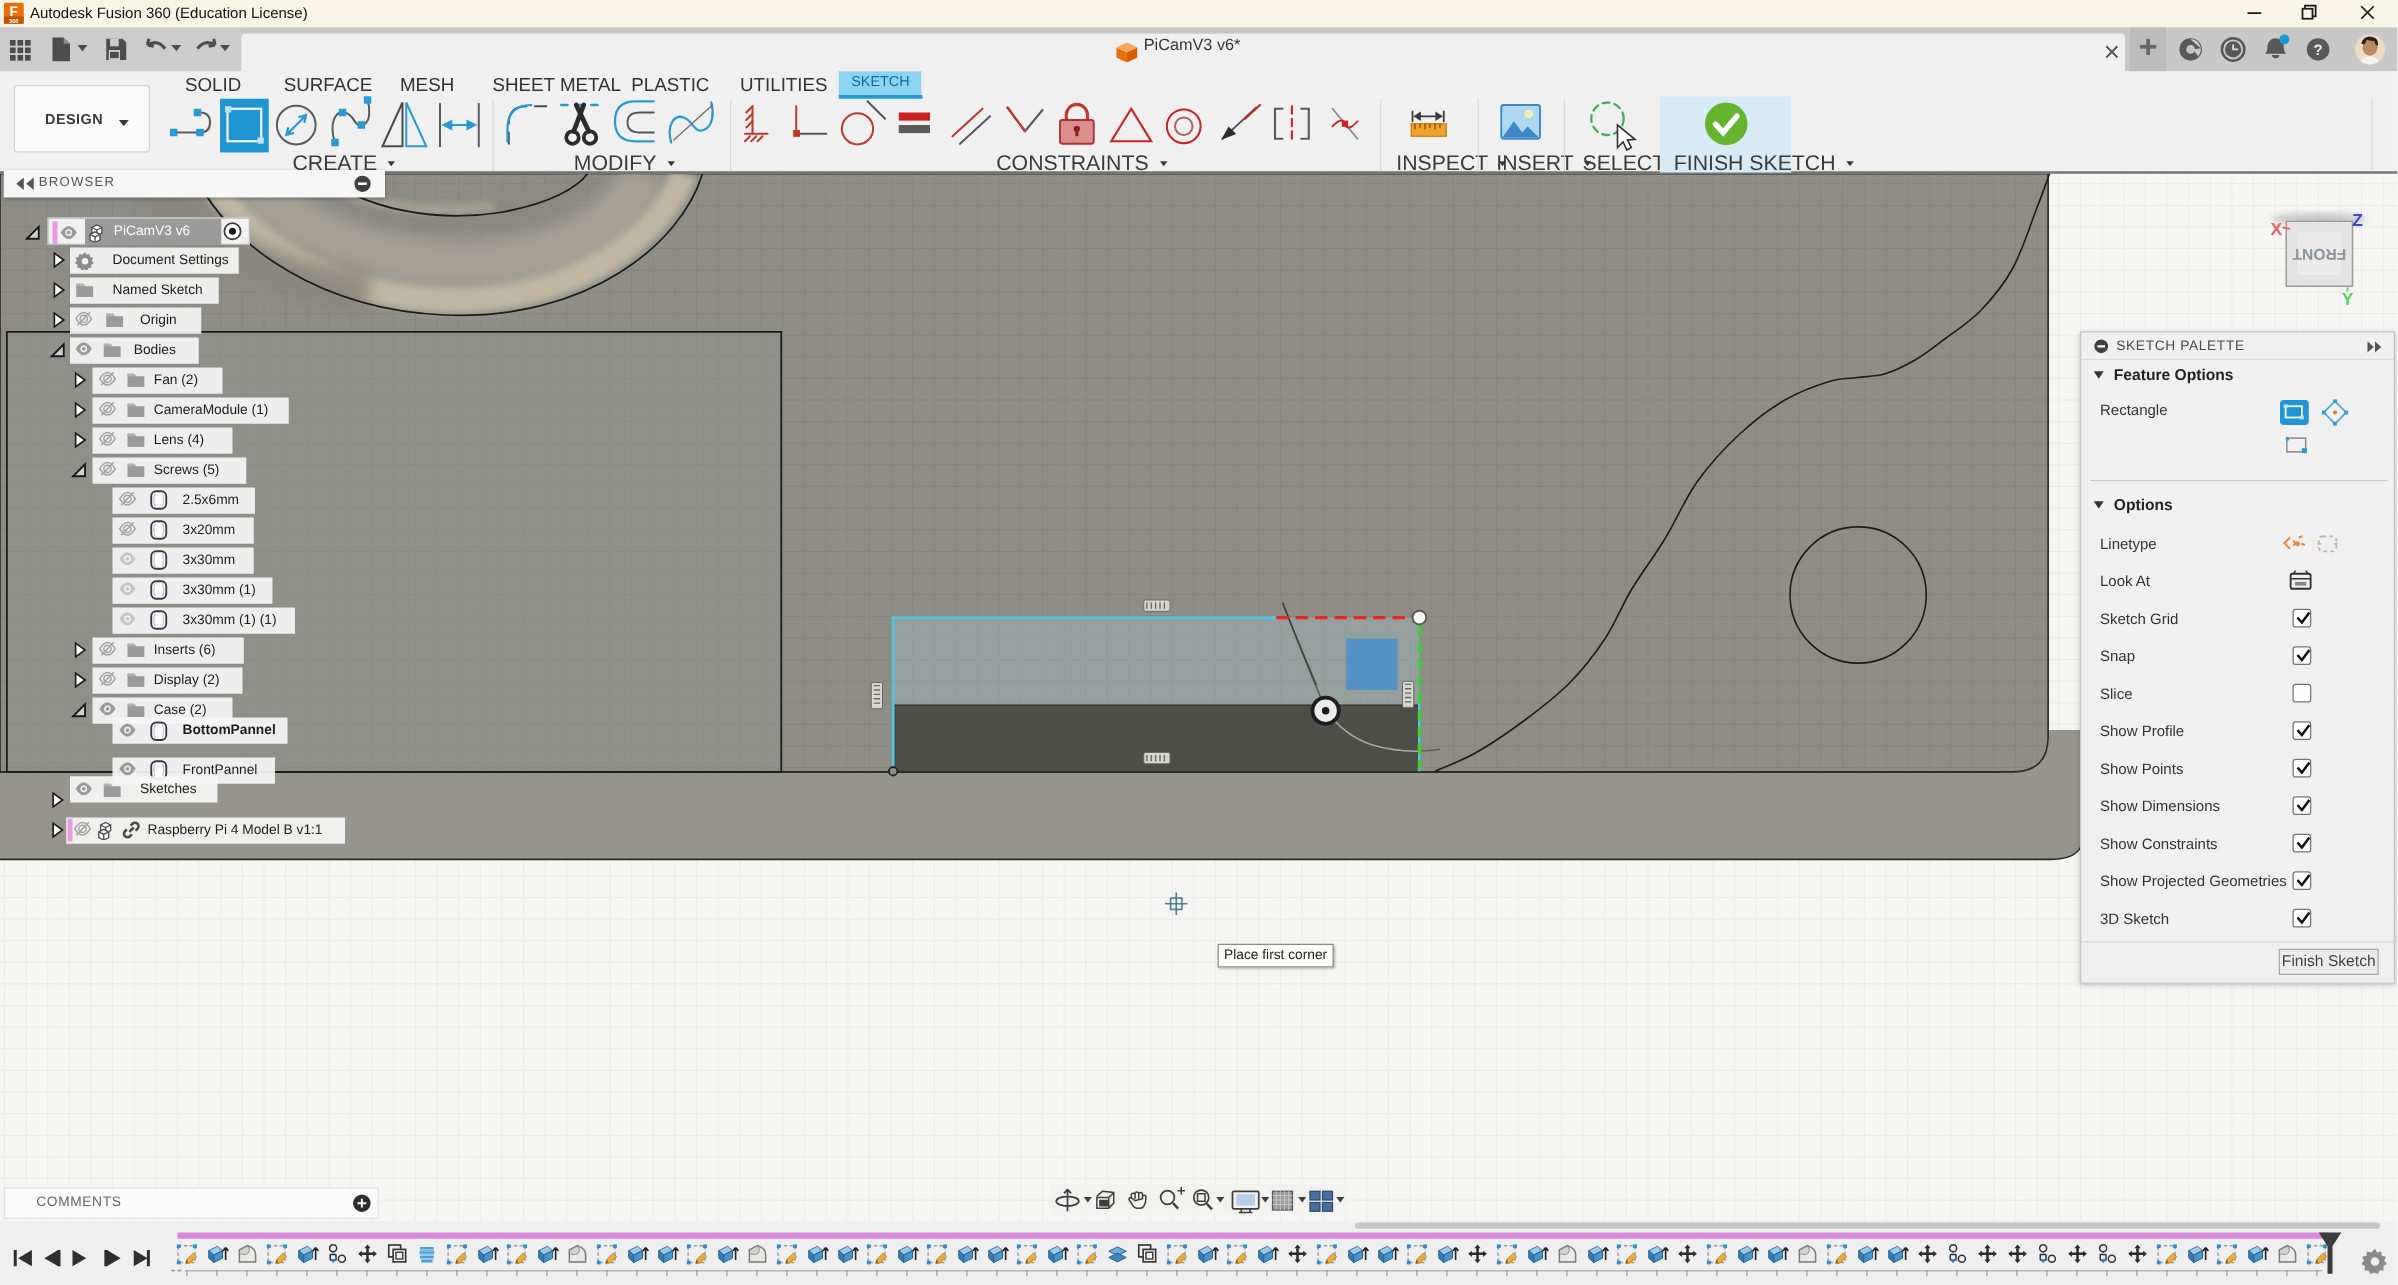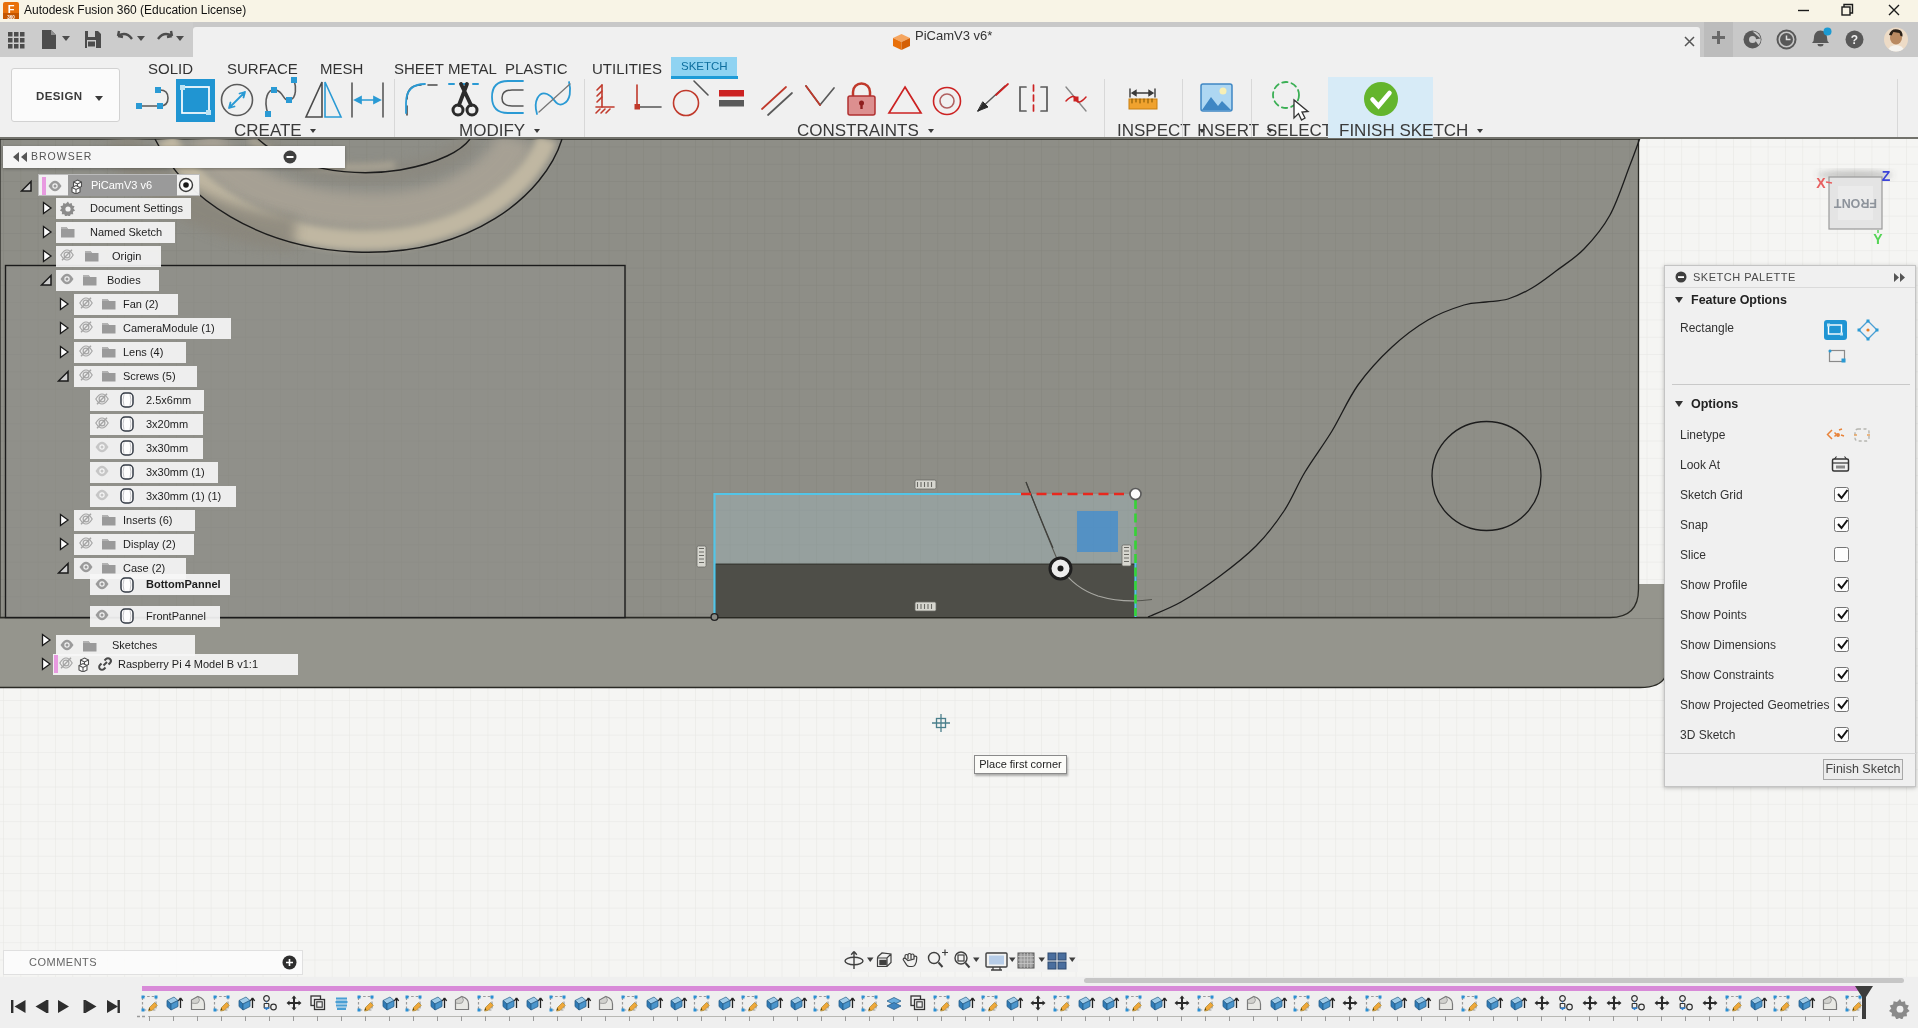--- a/index.html
+++ b/index.html
@@ -342,21 +342,21 @@
 <path d="M1878,230 l0,3" stroke="#55d455" stroke-width="1.5"></path>
 <path d="M1826,182 l6,1" stroke="#e86060" stroke-width="1.5"></path>
 </g>
       <g stroke="#4a7f8c" stroke-width="1.3" fill="none">
 <path d="M941,714 V732 M932,723 H950"></path>
 <rect x="936.5" y="718.5" width="9" height="9"></rect>
 </g>
     </svg>
     <div class="abs" style="left:974px;top:755px;width:93px;height:19px;background:#fbfbf8;border:1px solid #8a8a8a;box-shadow:1px 1.5px 2px rgba(0,0,0,0.3);font-size:11px;color:#222;text-align:center;line-height:17px;">Place first corner</div>
     <div class="abs" style="left:0;top:0;width:400px;height:700px">
-      <div class="abs" style="left:3px;top:146px;width:342px;height:22px;background:#f6f6f6;box-shadow:0 1px 3px rgba(0,0,0,0.3);">
+      <div class="abs" style="left:3px;top:136px;width:305px;height:22px;background:#f6f6f6;box-shadow:0 1px 3px rgba(0,0,0,0.3);">
         <svg style="position:absolute;left:8px;top:5px" width="20" height="12">
           <path d="M8,1 L2,6 8,11 Z M16,1 L10,6 16,11 Z" fill="#555"></path>
         </svg>
         <span style="position:absolute;left:28px;top:4px;font-size:10.5px;color:#555;letter-spacing:1px">BROWSER</span>
         <svg style="position:absolute;left:280px;top:4px" width="16" height="16">
           <circle cx="7" cy="7" r="6.5" fill="#3f3f3f"></circle>
           <rect x="3.5" y="6" width="7" height="2" fill="#fff"></rect>
         </svg>
       </div>
       <div class="abs" style="left:38px;top:174px;width:162px;height:22px;background:rgba(246,246,246,0.95);border:1px solid #bbb;">
@@ -619,36 +619,36 @@
         </svg>
         <svg style="position:absolute;left:29px;top:2.5px" width="16" height="16">
           <rect x="2" y="1" width="12" height="14" rx="4" fill="#fdfdfd" stroke="#333a44" stroke-width="1.5"></rect>
           <path d="M5,2.2 q-1.8,5.5 0,11.6 M11,2.2 q1.8,5.5 0,11.6" fill="none" stroke="#c8c8cc" stroke-width="1"></path>
         </svg>
         <span style="position:absolute;left:56px;top:0px;">FrontPannel</span>
       </div>
       <svg style="position:absolute;left:40px;top:633px" width="13" height="14">
         <path d="M2.5,1.5 L10,7 L2.5,12.5 Z" fill="#fdfdfd" stroke="#1a1a1a" stroke-width="1.3"></path>
       </svg>
-      <div class="chip" style="left:56px;top:635px;width:139px;">
+      <div class="chip" style="left:56px;top:621px;width:118px;">
         <svg style="position:absolute;left:4px;top:2.5px" width="16" height="16">
           <path d="M0.5,7 Q7,-3.5 13.5,7 Q7,17.5 0.5,7 Z" fill="#9a9a9a"></path>
           <circle cx="7" cy="7" r="2.7" fill="#f2f2f2"></circle>
           <circle cx="7" cy="7" r="1.5" fill="#9a9a9a"></circle>
         </svg>
         <svg style="position:absolute;left:26px;top:2.5px" width="16" height="16">
           <path d="M1,3 h5.5 l1.5,2 h6.5 v8.5 h-13.5 z" fill="#9a9a9a"></path>
           <path d="M1,3 h5.5 l1.5,2 h-7 z" fill="#b2b2b2"></path>
         </svg>
         <span style="position:absolute;left:56px;top:0px;">Sketches</span>
       </div>
       <svg style="position:absolute;left:40px;top:657px" width="13" height="14">
         <path d="M2.5,1.5 L10,7 L2.5,12.5 Z" fill="#fdfdfd" stroke="#1a1a1a" stroke-width="1.3"></path>
       </svg>
-      <div class="chip" style="left:53px;top:653.5px;width:245px;">
+      <div class="chip" style="left:53px;top:653.5px;width:223px;">
         <div class="abs" style="left:1px;top:1.5px;width:3.5px;height:18px;background:#e89ae0"></div>
         <svg style="position:absolute;left:6px;top:2.5px" width="16" height="16">
           <path d="M0.8,7 Q7,-3 13.2,7 Q7,17 0.8,7 Z" fill="none" stroke="#a5a5a5" stroke-width="1.2"></path>
           <circle cx="7" cy="7" r="2.9" fill="none" stroke="#a5a5a5" stroke-width="1.2"></circle>
           <path d="M2,12.2 L12,1.8" stroke="#a5a5a5" stroke-width="1.4"></path>
         </svg>
         <svg style="position:absolute;left:24px;top:2.5px" width="18" height="16">
           <g stroke="#4f4f4f" stroke-width="1.1">
             <path d="M7.5,2 l4,2 v4.5 l-4,2 -4,-2 V4 z" fill="#fdfdfd"></path>
             <path d="M3.5,4 l4,2 4,-2 M7.5,6 v4.5" fill="none"></path>

